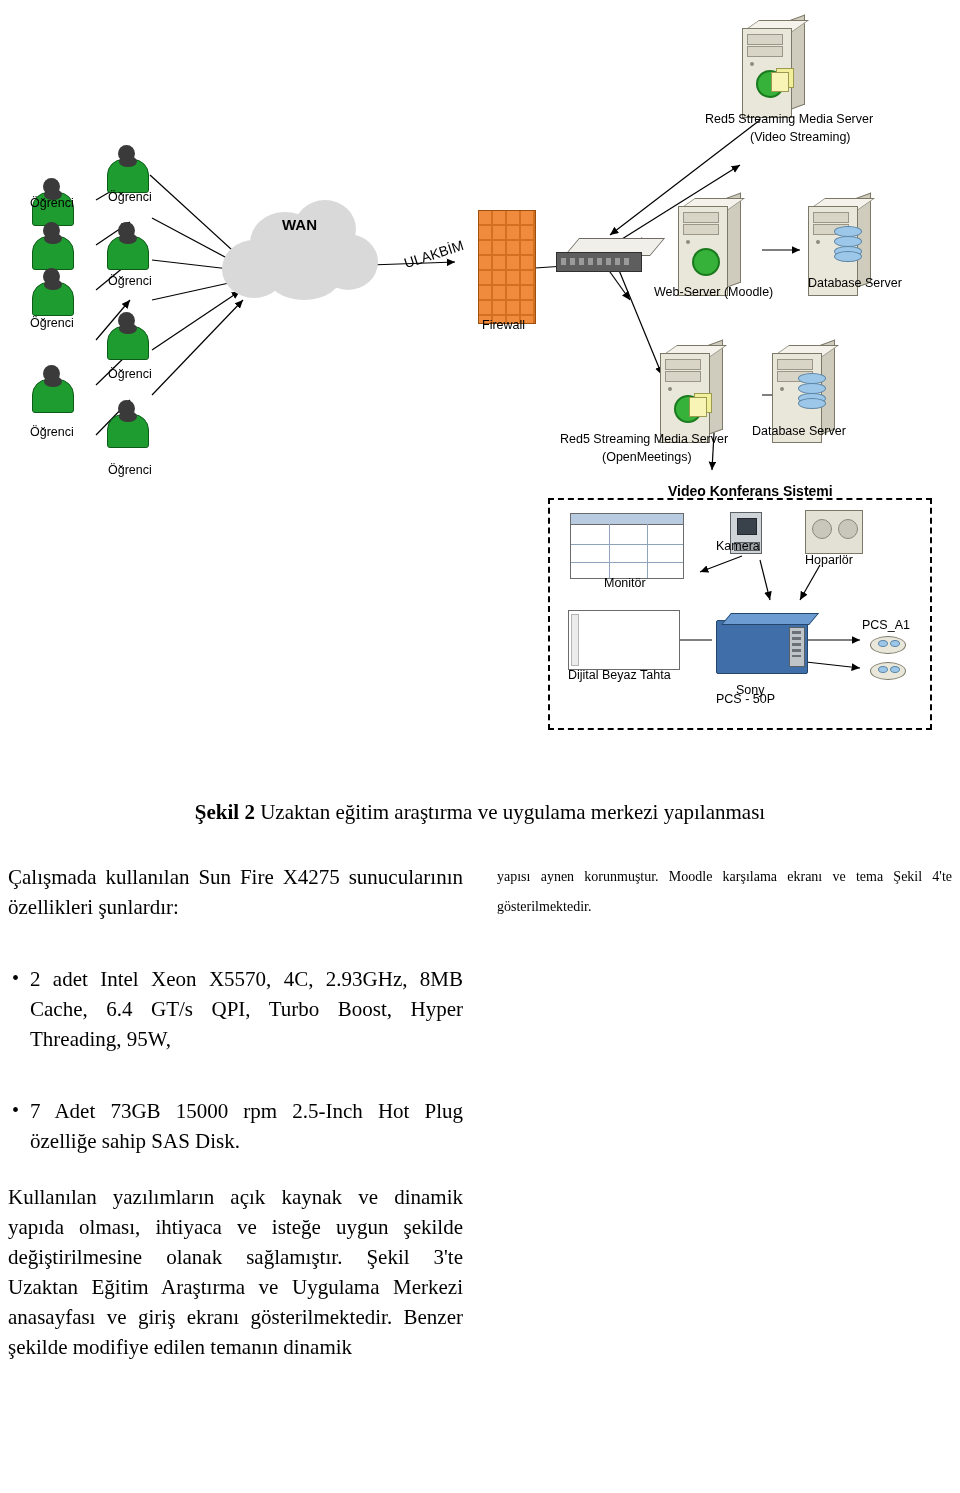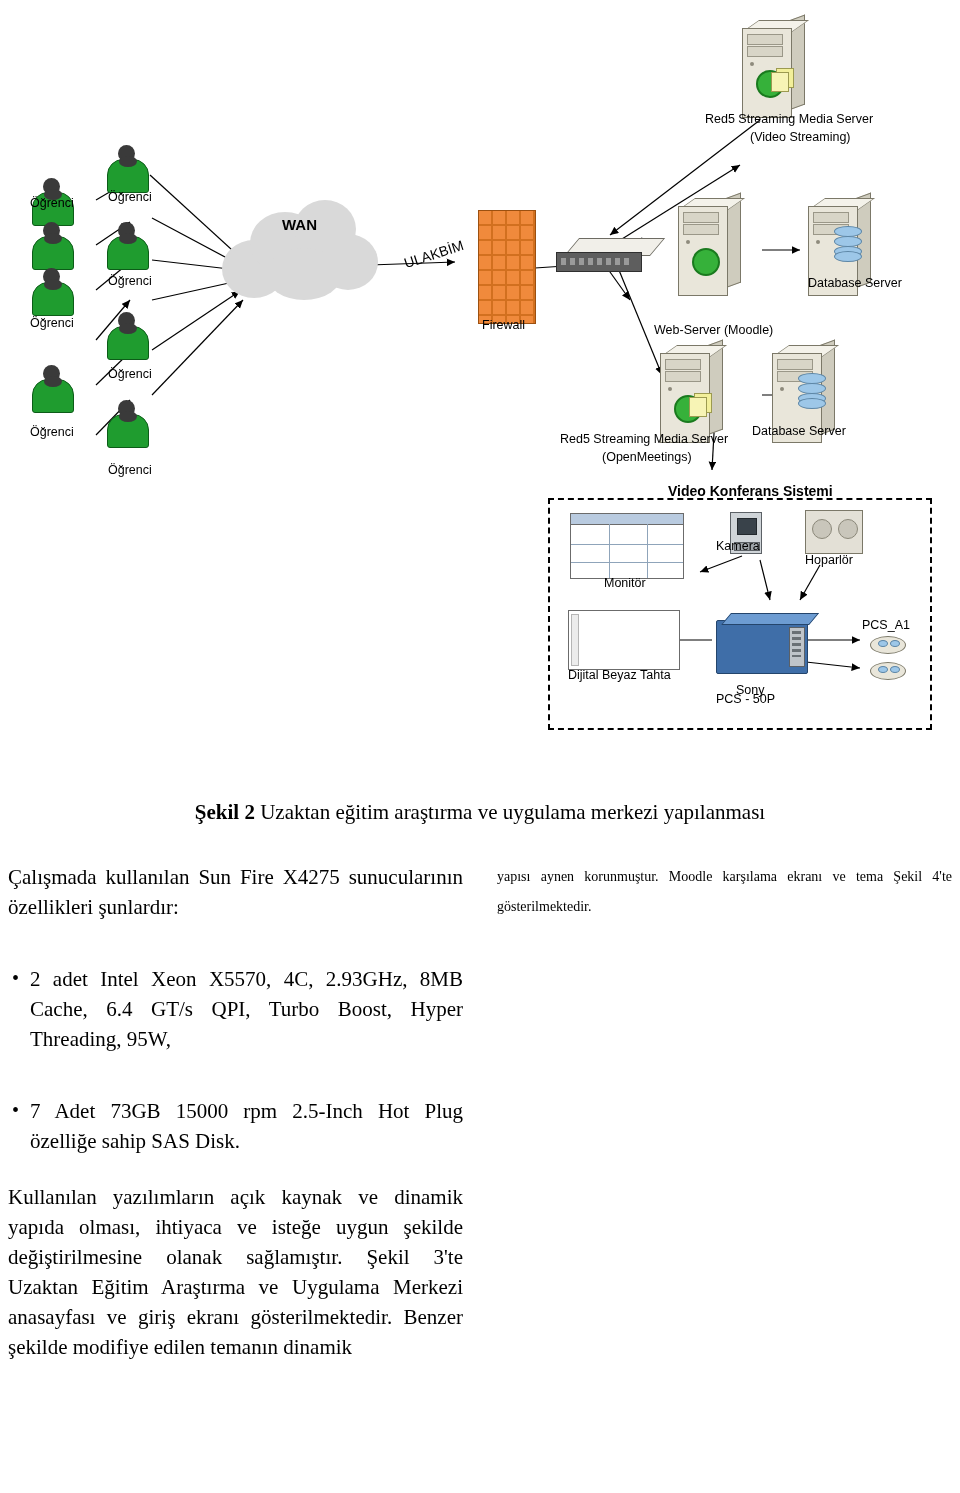--- a/index.html
+++ b/index.html
@@ -226,21 +226,21 @@
 
   <div class="server" style="left:678px;top:198px;">
     <div class="side"></div>
       <div class="top"></div>
       <div class="front"></div>
     <div class="bayA"></div>
       <div class="bayB"></div>
       <div class="dot"></div>
     <div class="green"></div>
   </div>
-  <div class="lbl" style="left:654px;top:285px;margin-top:38px;">Web-Server (Moodle)</div>
+  <div class="lbl" style="left:654px;top:285px;">Web-Server (Moodle)</div>
 
   <div class="server" style="left:808px;top:198px;">
     <div class="side"></div>
       <div class="top"></div>
       <div class="front"></div>
     <div class="bayA"></div>
       <div class="bayB"></div>
       <div class="dot"></div>
     <div class="disk">
         <i style="top:0"></i>

